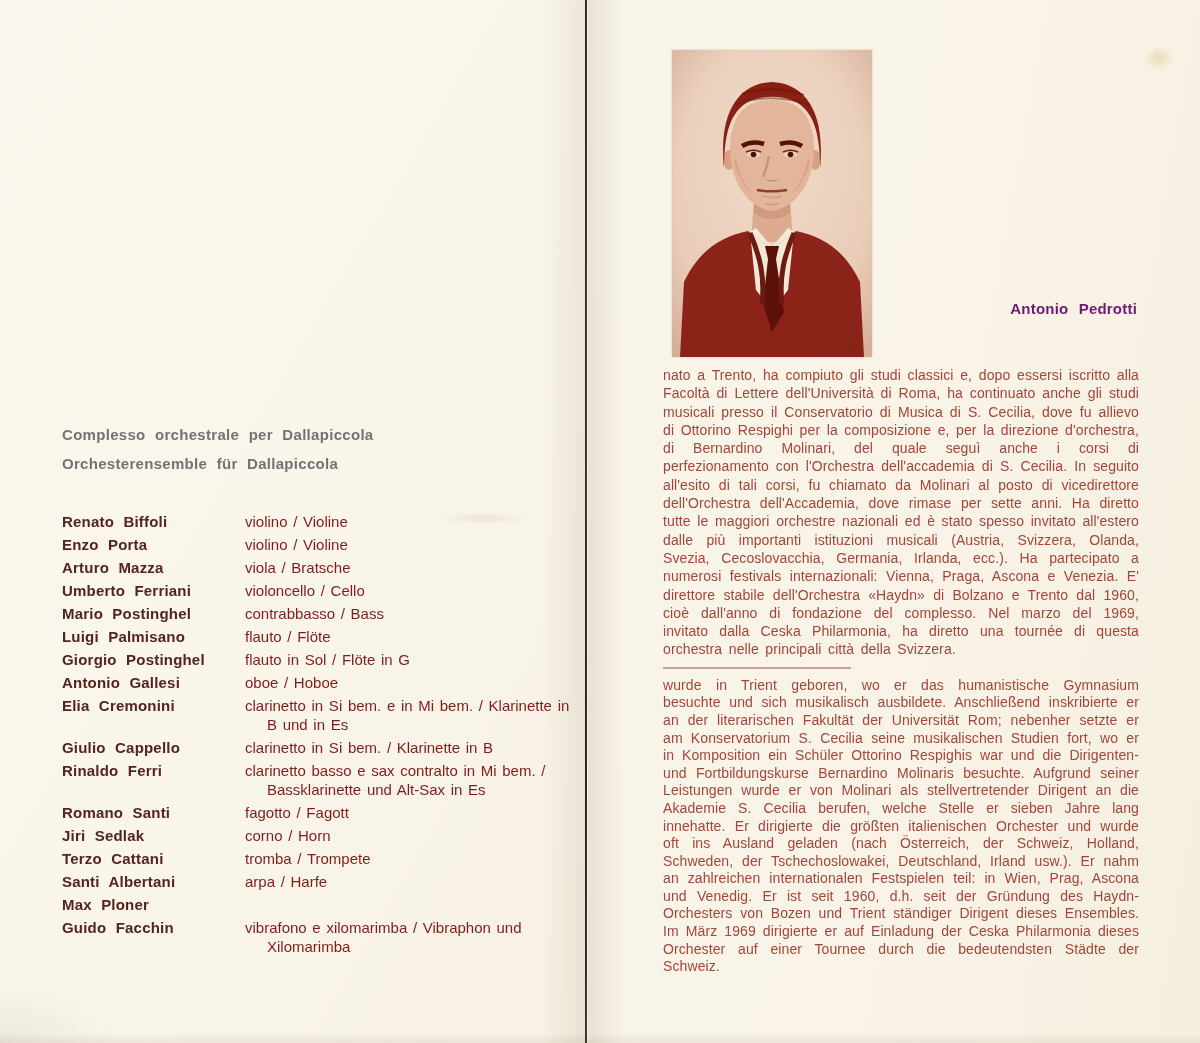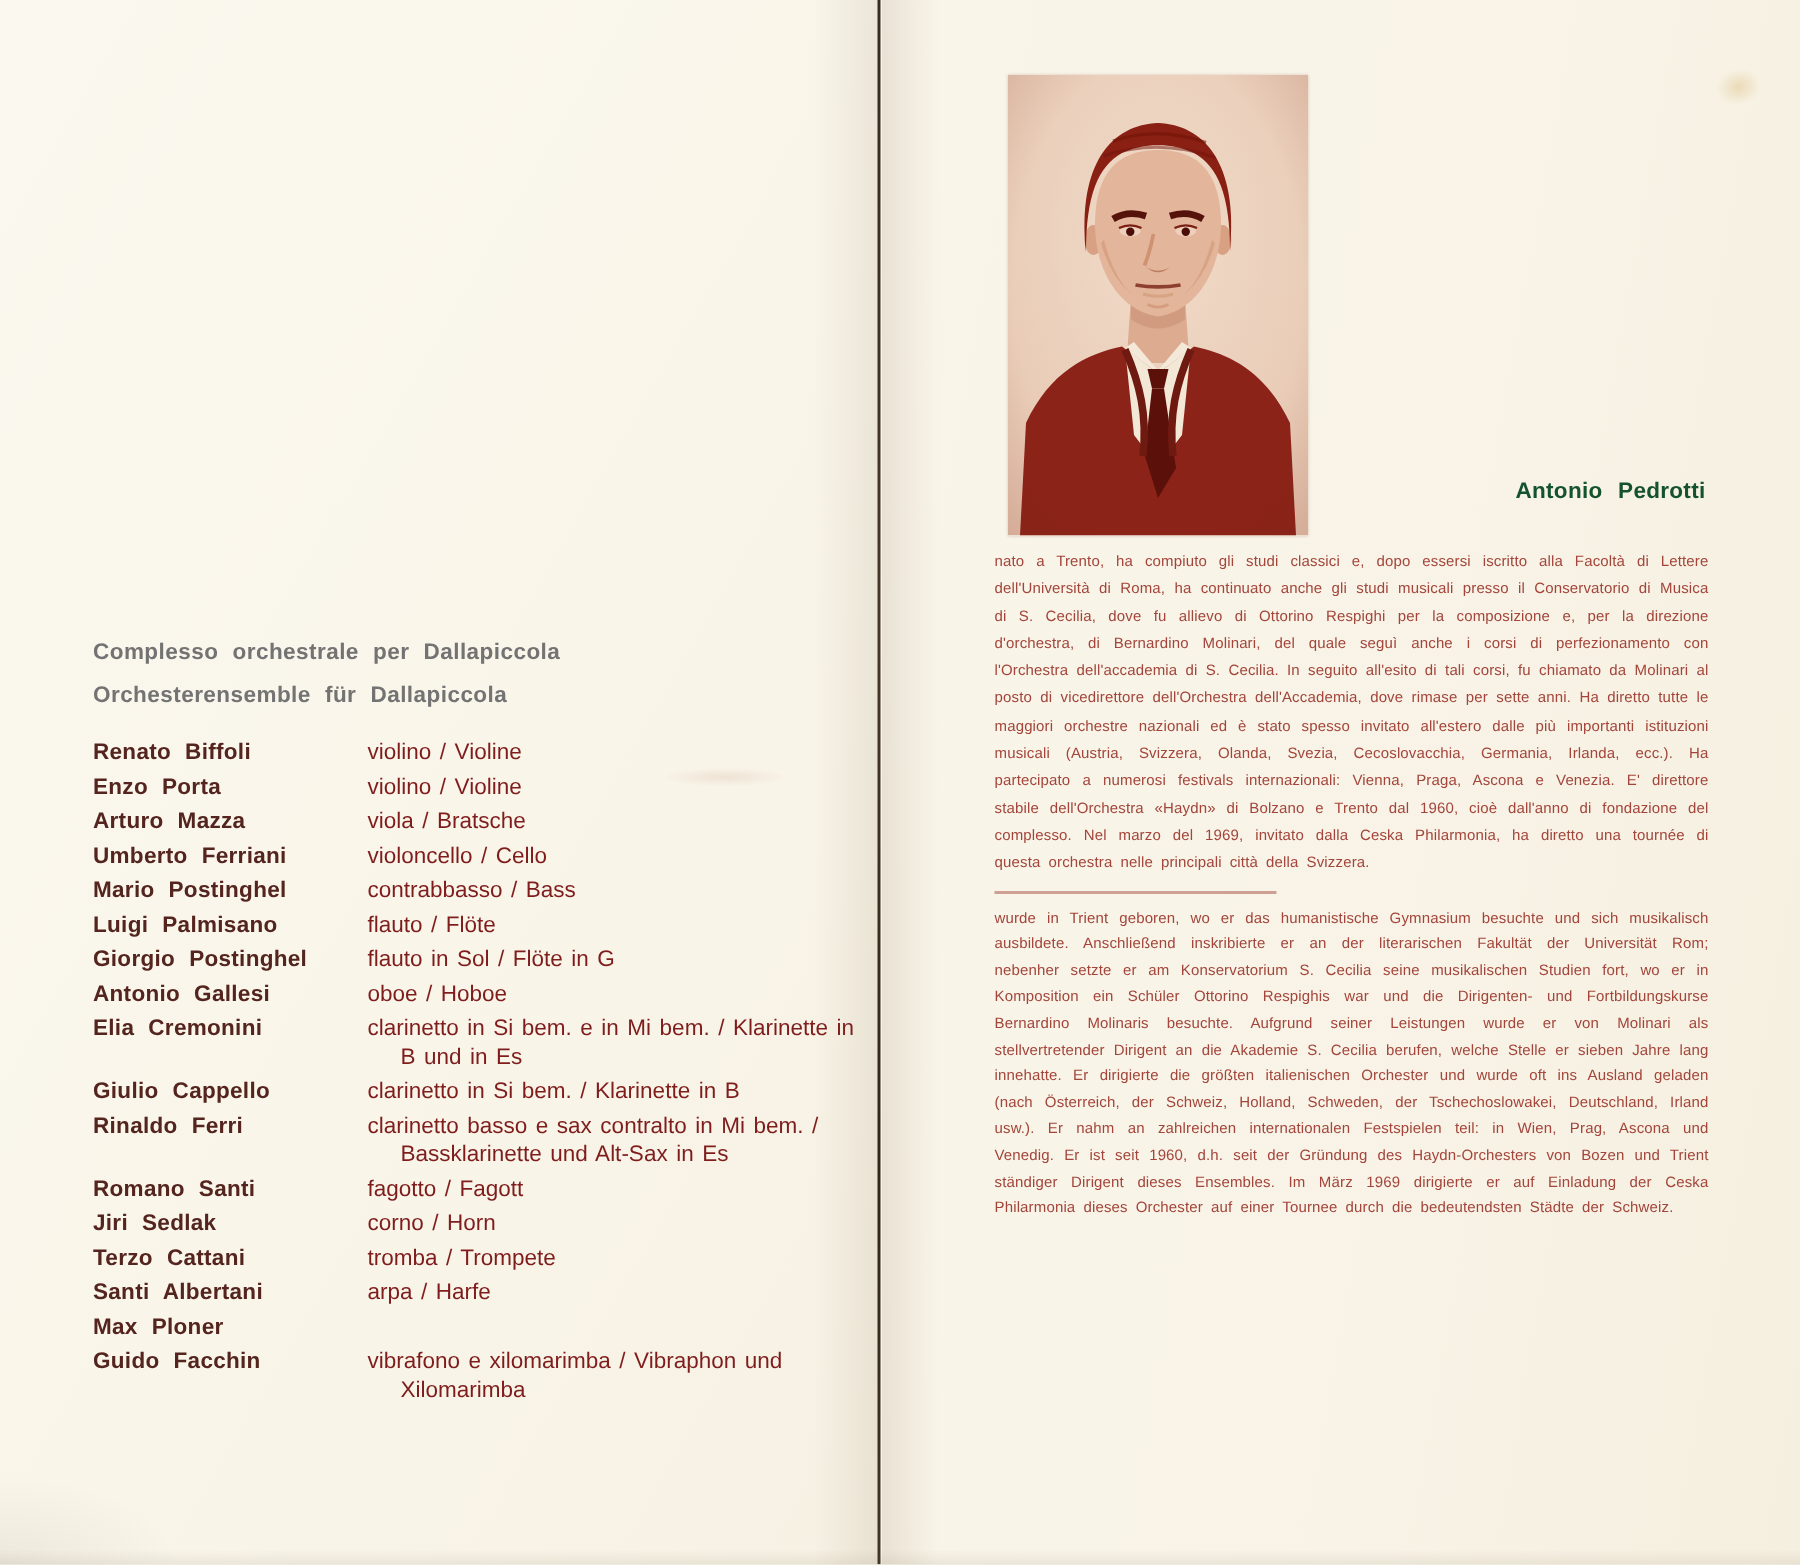--- a/index.html
+++ b/index.html
@@ -27,49 +27,49 @@
 
   .bottom-shadow { position: absolute; left: 0; bottom: 0; width: 100%; height: 10px;
     background: linear-gradient(180deg, rgba(80,60,40,0) 0%, rgba(80,60,40,0.08) 100%); }
 
   
   .ensemble-heading { position: absolute; left: 62px; top: 420px; }
   .heading-line {
     font-size: 15px; font-weight: bold; color: #737373;
     letter-spacing: 0.3px; word-spacing: 5px; line-height: 29px;
   }
-  .roster { position: absolute; left: 62px; top: 492px; width: 500px; }
+  .roster { position: absolute; left: 62px; top: 512px; width: 500px; }
   .roster-row { display: flex; align-items: flex-start; margin-bottom: 4px; }
   .roster-name {
     width: 183px; flex: none;
     font-size: 15px; font-weight: bold; color: #54241e;
     word-spacing: 5px; letter-spacing: 0.2px; line-height: 19px;
   }
   .roster-instrument {
     width: 312px; flex: none;
     font-size: 15px; color: #7f1d1d;
     word-spacing: 1.5px; line-height: 19px;
     padding-left: 22px; text-indent: -22px;
   }
 
   
   .portrait { position: absolute; left: 672px; top: 50px; width: 200px; height: 307px;
     box-shadow: 0 0 2px rgba(120,60,40,0.25); }
   .portrait svg { display: block; width: 100%; height: 100%; }
 
   .photo-caption {
-    position: absolute; right: 63px; top: 319px;
-    font-size: 15px; font-weight: bold; color: #14532d;
+    position: absolute; right: 63px; top: 300px;
+    font-size: 15px; font-weight: bold; color: #701a75;
     word-spacing: 6px; letter-spacing: 0.2px;
   }
 
   .bio-column { position: absolute; left: 663px; top: 366px; width: 476px; }
   .bio-paragraph {
     margin: 0; text-align: justify;
-    font-size: 10px; color: #a3453b;
+    font-size: 14px; color: #a3453b;
     word-spacing: 2.5px; letter-spacing: 0.1px;
   }
   .bio-paragraph.italian { line-height: 18.3px; }
   .bio-paragraph.german  { line-height: 17.6px; }
   .bio-divider {
     width: 188px; height: 0;
     border: none; border-top: 2px solid #c08478; opacity: 0.75;
     margin: 8px 0 8px 0;
   }
 

